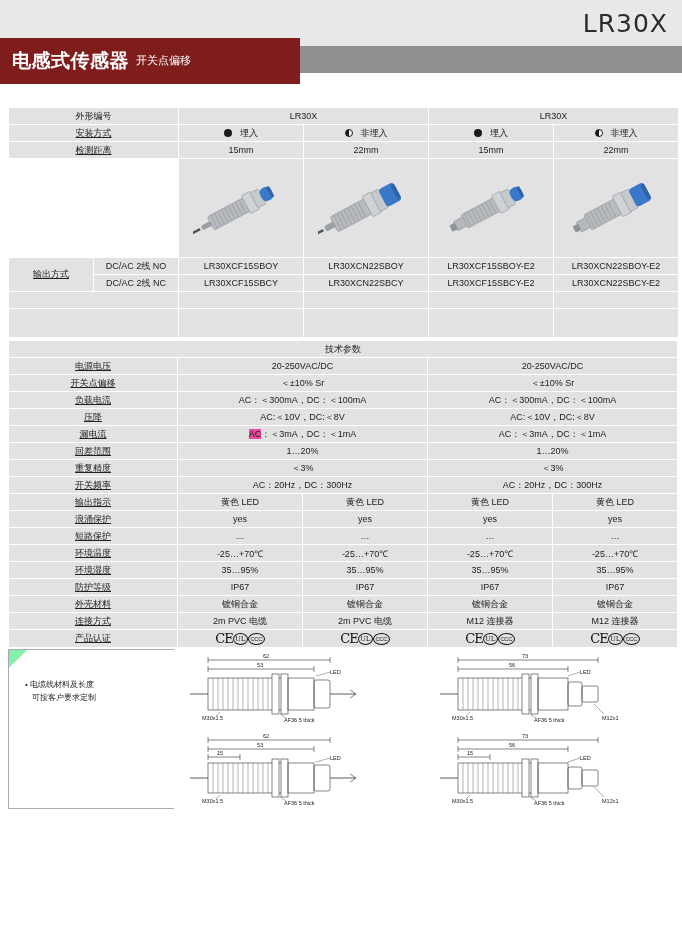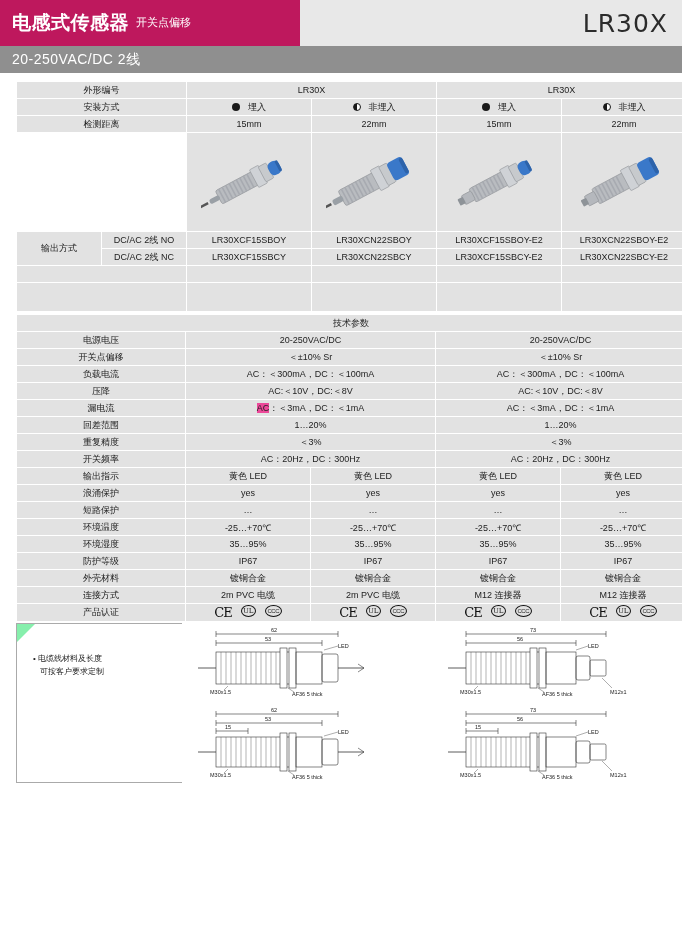--- a/index.html
+++ b/index.html
@@ -18,27 +18,28 @@
 
   
   .header {
     height: 46px;
     background: #e8e8e8;
     display: flex;
     align-items: stretch;
     position: relative;
   }
   .header-red {
-    background: #be185d;
+    background: #7f1d1d;
     color: #fff;
     display: flex;
     align-items: center;
     padding: 0 10px 0 12px;
     height: 100%;
     min-width: 300px;
+    margin-top: 38px;
   }
   .header-title {
     font-size: 19px;
     font-weight: bold;
     letter-spacing: 0.5px;
   }
   .header-sub {
     font-size: 11px;
     margin-left: 7px;
     padding-bottom: 1px;
@@ -57,21 +58,21 @@
     height: 27px;
     background: #8f8f8f;
     color: #fff;
     display: flex;
     align-items: center;
     padding-left: 12px;
     font-size: 14px;
     letter-spacing: 0.5px;
   }
 
-  .sheet { padding: 8px 8px 0 16px; }
+  .sheet { padding: 8px 8px 0 8px; margin-top: 26px; }
 
   
   table.spec {
     border-collapse: separate;
     border-spacing: 1px;
     width: 666px;
     table-layout: fixed;
   }
   table.spec td, table.spec th {
     background: #e2e2e2;
@@ -80,20 +81,21 @@
     font-size: 9px;
     font-weight: normal;
     text-align: center;
     vertical-align: middle;
     color: #222;
   }
   td.lbl {
     background: #e2e2e2;
     text-align: left;
     padding-left: 6px;
+    text-decoration: underline;
   }
   td.hdr-dark {
     background: #8f8f8f;
     color: #fff;
     text-align: left;
     padding-left: 6px;
     font-weight: bold;
     height: 18px;
   }
   td.model-hdr {
@@ -124,21 +126,21 @@
   }
 
   
   .sensor {
     width: 100%; height: 96px;
     display: flex; align-items: center; justify-content: center;
   }
   .sensor-svg { display: block; }
 
   
-  .certs { display: flex; justify-content: center; gap: 9px; }
+  .certs { display: flex; align-items: center; justify-content: center; }
   .ce {
     font-family: "DejaVu Serif", serif;
     font-size: 13px; letter-spacing: -1px; color: #111;
   }
   .ul-mark {
     width: 15px; height: 12px; border: 1.2px solid #111; border-radius: 50%;
     font-size: 7px; display: flex; align-items: center; justify-content: center;
     font-family: "DejaVu Serif", serif;
   }
   .ccc-mark {

